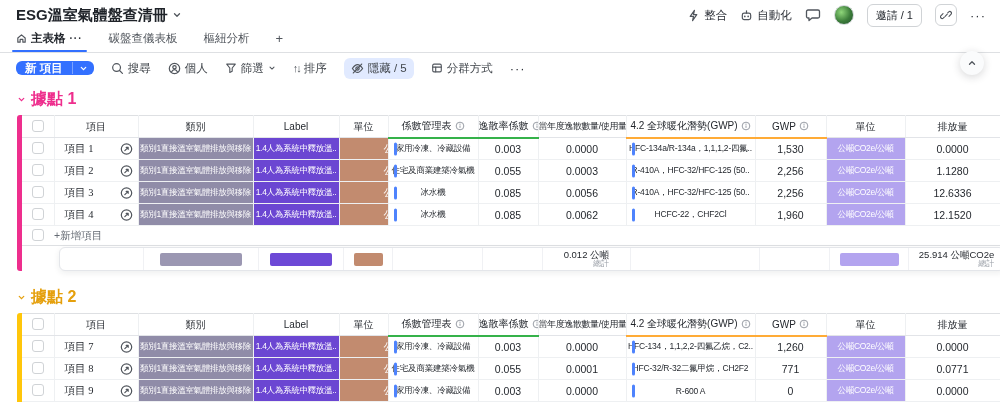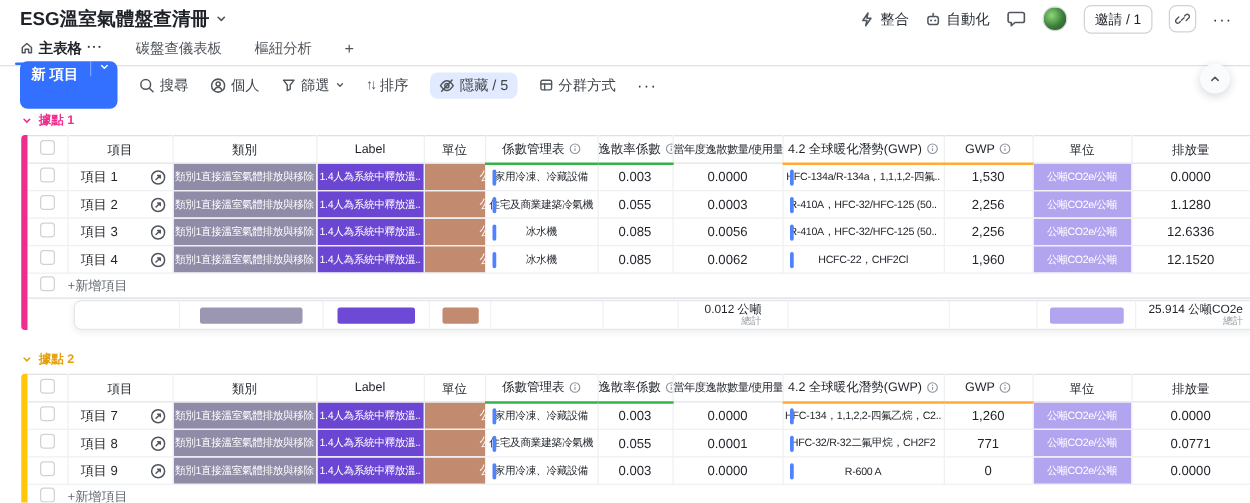--- a/index.html
+++ b/index.html
@@ -23,34 +23,34 @@
 
   
   .tabbar { height:23px; display:flex; align-items:flex-end; gap:26px; padding:0 16px; border-bottom:1px solid #dee0e3; }
   .tab { font-size:11.5px; color:#51565d; padding-bottom:6px; cursor:pointer; display:flex; align-items:center; gap:4px;margin-top:16px; }
   .tab.active { color:#1f2329; font-weight:bold; position:relative; }
   .tab.active::after { content:""; position:absolute; left:-4px; right:-4px; bottom:0; height:2px; background:#3370ff; border-radius:1px; }
   .tab-add { font-size:13px; color:#51565d; }
 
   
   .toolbar { height:30px; display:flex; align-items:center; gap:17px; padding:0 16px; position:relative; }
-  .btn-new { display:flex; align-items:flex-start; background:#3370ff; color:#fff; border-radius:6px;
-    height:38px; overflow:hidden; cursor:pointer; }
+  .btn-new { display:flex; align-items:center; background:#3370ff; color:#fff; border-radius:6px;
+    height:14px; overflow:hidden; cursor:pointer; }
   .btn-new .lbl { padding:0 9px; font-size:11.5px; font-weight:bold; line-height:22px; }
   .btn-new .sep { width:1px; height:12px; background:rgba(255,255,255,.35); }
   .btn-new .chev { padding:0 6px; display:flex; align-items:center; }
   .tool { display:flex; align-items:center; gap:4px; font-size:11.5px; color:#41464c; cursor:pointer; }
   .tool-pill { background:#e1eaff; border-radius:6px; padding:3px 7px; }
   .fab-up { position:absolute; right:16px; top:-2px; width:24px; height:24px; border-radius:50%;
     background:#fafbfc; box-shadow:0 2px 8px rgba(31,35,41,.18); display:flex; align-items:center; justify-content:center; cursor:pointer; }
 
   
   .grid-area { padding:6px 0 0 17px; position:relative; }
   .group { margin-bottom:16px; }
-  .gtitle { display:flex; align-items:center; gap:5px; font-size:10px; font-weight:bold; margin:0 0 5px 0; cursor:pointer; }
+  .gtitle { display:flex; align-items:center; gap:5px; font-size:16px; font-weight:bold; margin:0 0 5px 0; cursor:pointer; }
   .g1 .gtitle { color:#ee2e8d; }
   .g2 .gtitle { color:#e5a00d; }
   .gtable-wrap { position:relative; margin-left:5px; width:978px; }
   .accent { position:absolute; left:-5px; top:0; bottom:0; width:5px; border-radius:3px 0 0 3px; }
   .g1 .accent { background:#ee2e8d; }
   .g2 .accent { background:#ffc60a; }
   table.grid { border-collapse:collapse; table-layout:fixed; width:978px; background:#fff;
     border:1px solid #dee0e3; border-left:none; }
   .grid col.c-cb { width:32px; } .grid col.c-item { width:84px; } .grid col.c-cat { width:115px; }
   .grid col.c-lab { width:86px; } .grid col.c-un { width:49px; } .grid col.c-co { width:90px; }
@@ -59,21 +59,21 @@
   .grid th { height:22px; font-size:10px; font-weight:500; color:#1f2329; border-right:1px solid #eef0f2;
     border-bottom:1px solid #e2e4e8; white-space:nowrap; overflow:hidden; text-align:center; }
   .grid th .thin { display:inline-flex; align-items:center; gap:3px; justify-content:flex-end; }
   .grid th.u-green { border-bottom:2px solid #35b24a; }
   .grid th.u-orange { border-bottom:2px solid #ffab36; }
   .grid th.small { font-size:9px; letter-spacing:-.4px; }
   .grid td { height:22px; font-size:10.5px; text-align:center; border-right:1px solid #eef0f2;
     border-bottom:1px solid #eef0f2; white-space:nowrap; overflow:hidden; padding:0; position:relative; }
   .grid td:last-child, .grid th:last-child { border-right:1px solid #dee0e3; }
   .cb { width:12px; height:12px; border:1px solid #d0d3d6; border-radius:3px; background:#fff; display:inline-block; cursor:pointer; }
-  td.itemcell { text-align:left; padding-left:10px; font-weight:500; }
+  td.itemcell { text-align:left; padding-left:10px; font-weight:500;font-family:Liberation Serif, serif; }
   .expand-ic { position:absolute; right:5px; top:50%; transform:translateY(-50%); cursor:pointer; }
   .chip { width:100%; height:100%; line-height:21px; color:#fff; font-size:8.5px; letter-spacing:-.3px;
     overflow:hidden; white-space:nowrap; }
   .chip.cat { background:#908ca8; }
   .chip.lab { background:#6b46d2; }
   .chip.un  { background:#c28b6f; font-size:10px; letter-spacing:0;padding-left:44px; }
   .chip.gu  { background:#b3a4ef; font-size:8.5px; }
   td.refcell { font-size:8.5px; letter-spacing:-.2px; }
   .refbar { position:absolute; left:5px; top:50%; transform:translateY(-50%); width:3px; height:13px;
     border-radius:1.5px; background:#4e83fd; }

